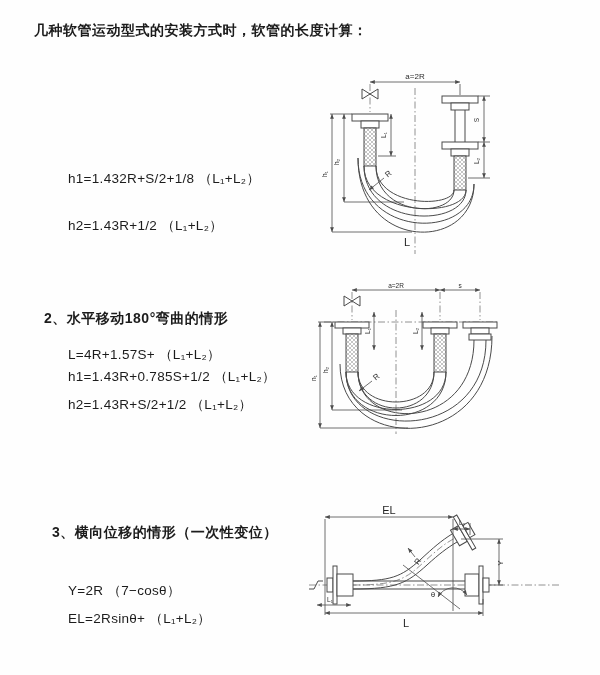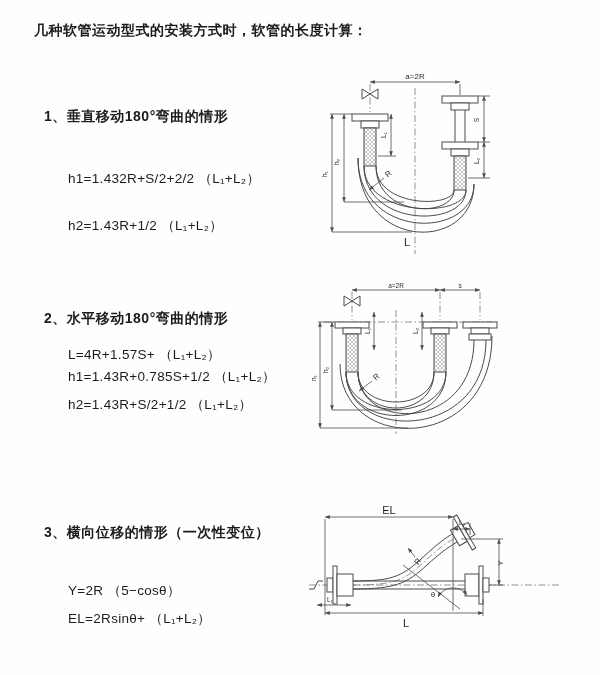--- a/index.html
+++ b/index.html
@@ -30,22 +30,21 @@
       </marker>
       <pattern id="braid" width="4" height="4" patternUnits="userSpaceOnUse">
         <rect width="4" height="4" fill="#ffffff"></rect>
         <path d="M0,0 L4,4 M4,0 L0,4" stroke="#8a8a8a" stroke-width="0.5"></path>
       </pattern>
     </defs>
   </svg>
 
   <div class="title">几种软管运动型式的安装方式时，软管的长度计算：</div>
 
-  <div class="sec-heading" style="left:44px;top:108px">1、垂直移动180°弯曲的情形</div>
-  <div class="formula" style="left:68px;top:170px">h1=1.432R+S/2+2/2 （L₁+L₂）</div>
+  <div class="formula" style="left:68px;top:170px">h1=1.432R+S/2+1/8 （L₁+L₂）</div>
   <div class="formula" style="left:68px;top:217px">h2=1.43R+1/2 （L₁+L₂）</div>
 
   <svg class="diag" style="left:312px;top:70px" width="240" height="190" viewBox="0 0 240 190">
 
     <g>
       <line class="cl" x1="58" y1="14" x2="58" y2="42"></line>
       <line class="cl" x1="103" y1="18" x2="103" y2="184"></line>
     </g>
 
     <g>
@@ -168,22 +167,22 @@
       <line class="dl" x1="8" y1="40" x2="8" y2="146" marker-start="url(#ar)" marker-end="url(#ar)"></line>
       <text class="dt-sm" x="4" y="96" text-anchor="middle" transform="rotate(-90 4 96)">h₁</text>
       <line class="dl" x1="20" y1="40" x2="20" y2="128" marker-start="url(#ar)" marker-end="url(#ar)"></line>
       <text class="dt-sm" x="16" y="88" text-anchor="middle" transform="rotate(-90 16 88)">h₂</text>
 
       <line class="dl" x1="60" y1="99" x2="47" y2="109" marker-end="url(#ar)"></line>
       <text class="dt" x="66" y="97" text-anchor="middle" transform="rotate(-40 66 97)">R</text>
     </g>
   </svg>
 
-  <div class="sec-heading" style="left:44px;top:524px">3、横向位移的情形（一次性变位）</div>
-  <div class="formula" style="left:68px;top:582px">Y=2R （5−cosθ）</div>
+  <div class="sec-heading" style="left:52px;top:524px">3、横向位移的情形（一次性变位）</div>
+  <div class="formula" style="left:68px;top:582px">Y=2R （7−cosθ）</div>
   <div class="formula" style="left:68px;top:610px">EL=2Rsinθ+ （L₁+L₂）</div>
 
   <svg class="diag" style="left:303px;top:503px" width="290" height="150" viewBox="0 0 290 150">
     <g>
       <line class="cl" x1="6" y1="82" x2="256" y2="82"></line>
       <path class="ol" d="M 6,86 L 11,86 L 15,78 L 20,78"></path>
       <path class="cl" d="M 50,82 C 92,82 102,77 121,59 C 134,47 141,41 152,35"></path>
     </g>
 
     <g>

